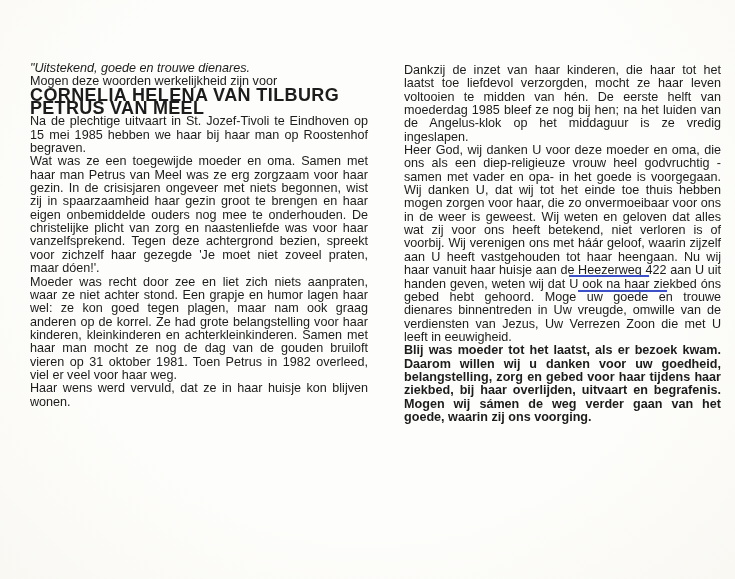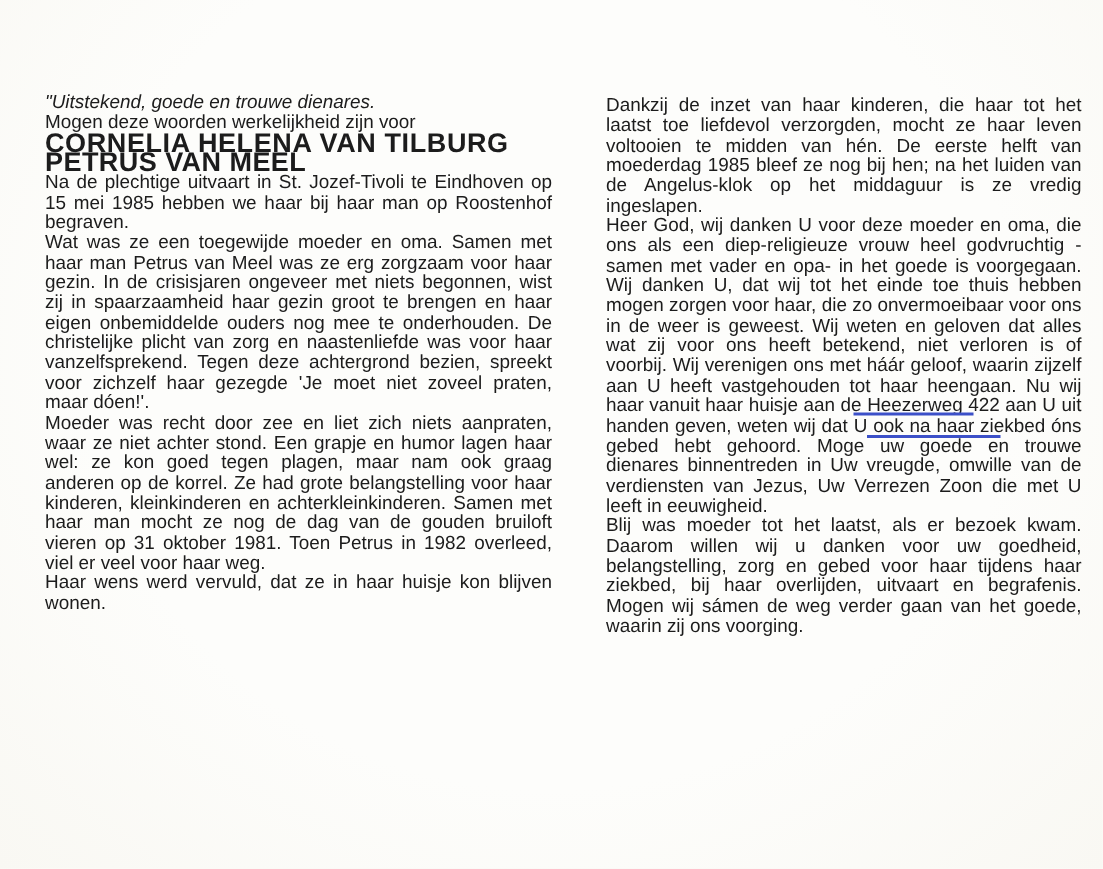--- a/index.html
+++ b/index.html
@@ -33,21 +33,21 @@
   .col h1, .col h2 { font-size: 18px; line-height: 13.35px; font-weight: bold; }
 
   .quote { font-style: italic; text-align: left; margin-bottom: 16px; }
   .intro { margin-bottom: 11px; text-align: left; }
   .name  { letter-spacing: 0.4px; margin-bottom: 16px; text-align: left; }
   .husband { font-weight: normal; letter-spacing: 0.3px; margin-bottom: 11px; text-align: left; }
   .mb8  { margin-bottom: 8px; }
   .mb12 { margin-bottom: 12px; }
   .mb14 { margin-bottom: 14px; }
   .mb15 { margin-bottom: 15px; }
-  .gap-large { margin-top: 104px; }
+  .gap-large { margin-top: 104px; font-weight: bold; }
 
   
   .pen-u {
     border-bottom: 2px solid var(--pen_blue, #3c50c8);
     padding-bottom: 13px;
   }
   .pen-o {
     border-top: 2px solid var(--pen_blue, #3c50c8);
   }
 </style>

